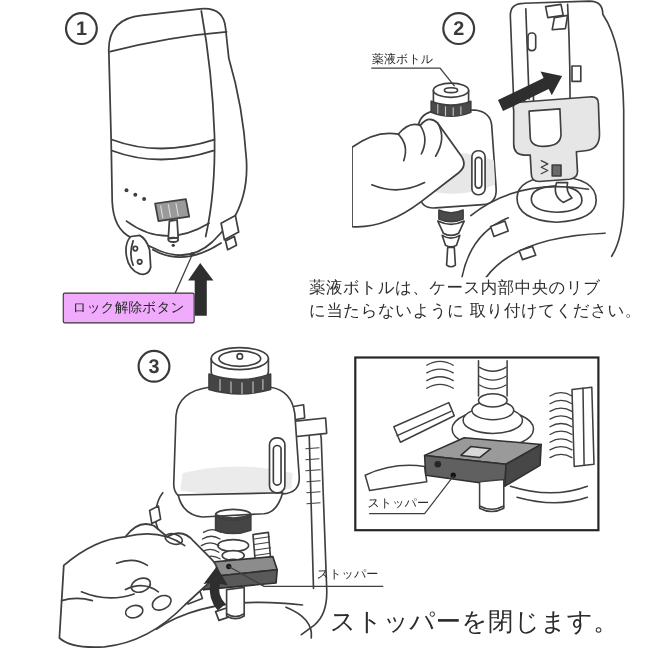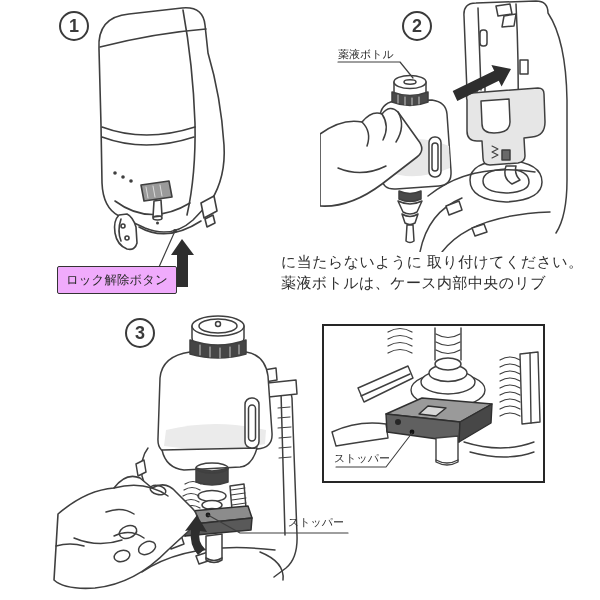--- a/index.html
+++ b/index.html
@@ -142,22 +142,22 @@
     <polygon fill="#2e2e2e" stroke="none" points="191,69 181.6,86.6 178.8,80.8 137.3,101 132.7,91 174.2,70.8 171.4,64.9"></polygon>
 
     <path stroke-width="1.2" d="M18 62 L80 62 L93 78"></path>
   </svg>
 
   <div class="small-label abs" style="left:338px; top:47px;">
     <span>薬液ボトル</span>
   </div>
 
   <div class="caption abs" style="left:281px; top:251px;">
+    <div>薬液ボトルは、ケース内部中央のリブ</div>
     <div>に当たらないように 取り付けてください。</div>
-    <div>薬液ボトルは、ケース内部中央のリブ</div>
   </div>
 
   <div class="circled-num" style="left:125px; top:318px;">
     <span>3</span>
   </div>
 
   <svg class="abs" style="left:50px; top:300px;" width="300" height="300" viewBox="0 0 300 300" fill="none" stroke="#3f3f3f" stroke-width="1.5" stroke-linecap="round" stroke-linejoin="round">
 
     <path d="M225 86 Q240 82 242 98 L247 235 Q248 258 236 268 L224 277"></path>
     <path d="M231 92 L235 235"></path>
@@ -265,14 +265,17 @@
       <path d="M146 126 Q182 136 210 126"></path>
 
       <circle cx="88" cy="106" r="2.4" fill="#111111" stroke="none"></circle>
       <path stroke-width="1.1" d="M12 141 L62 141 L88 107"></path>
     </svg>
     <div class="small-label abs" style="left:10px; top:125px;">
       <span>ストッパー</span>
     </div>
   </div>
 
+  <div class="instruction abs" style="left:300px; top:550px;">
+    <span>ストッパーを閉じます。</span>
+  </div>
 
 </div>
 
 </body></html>

